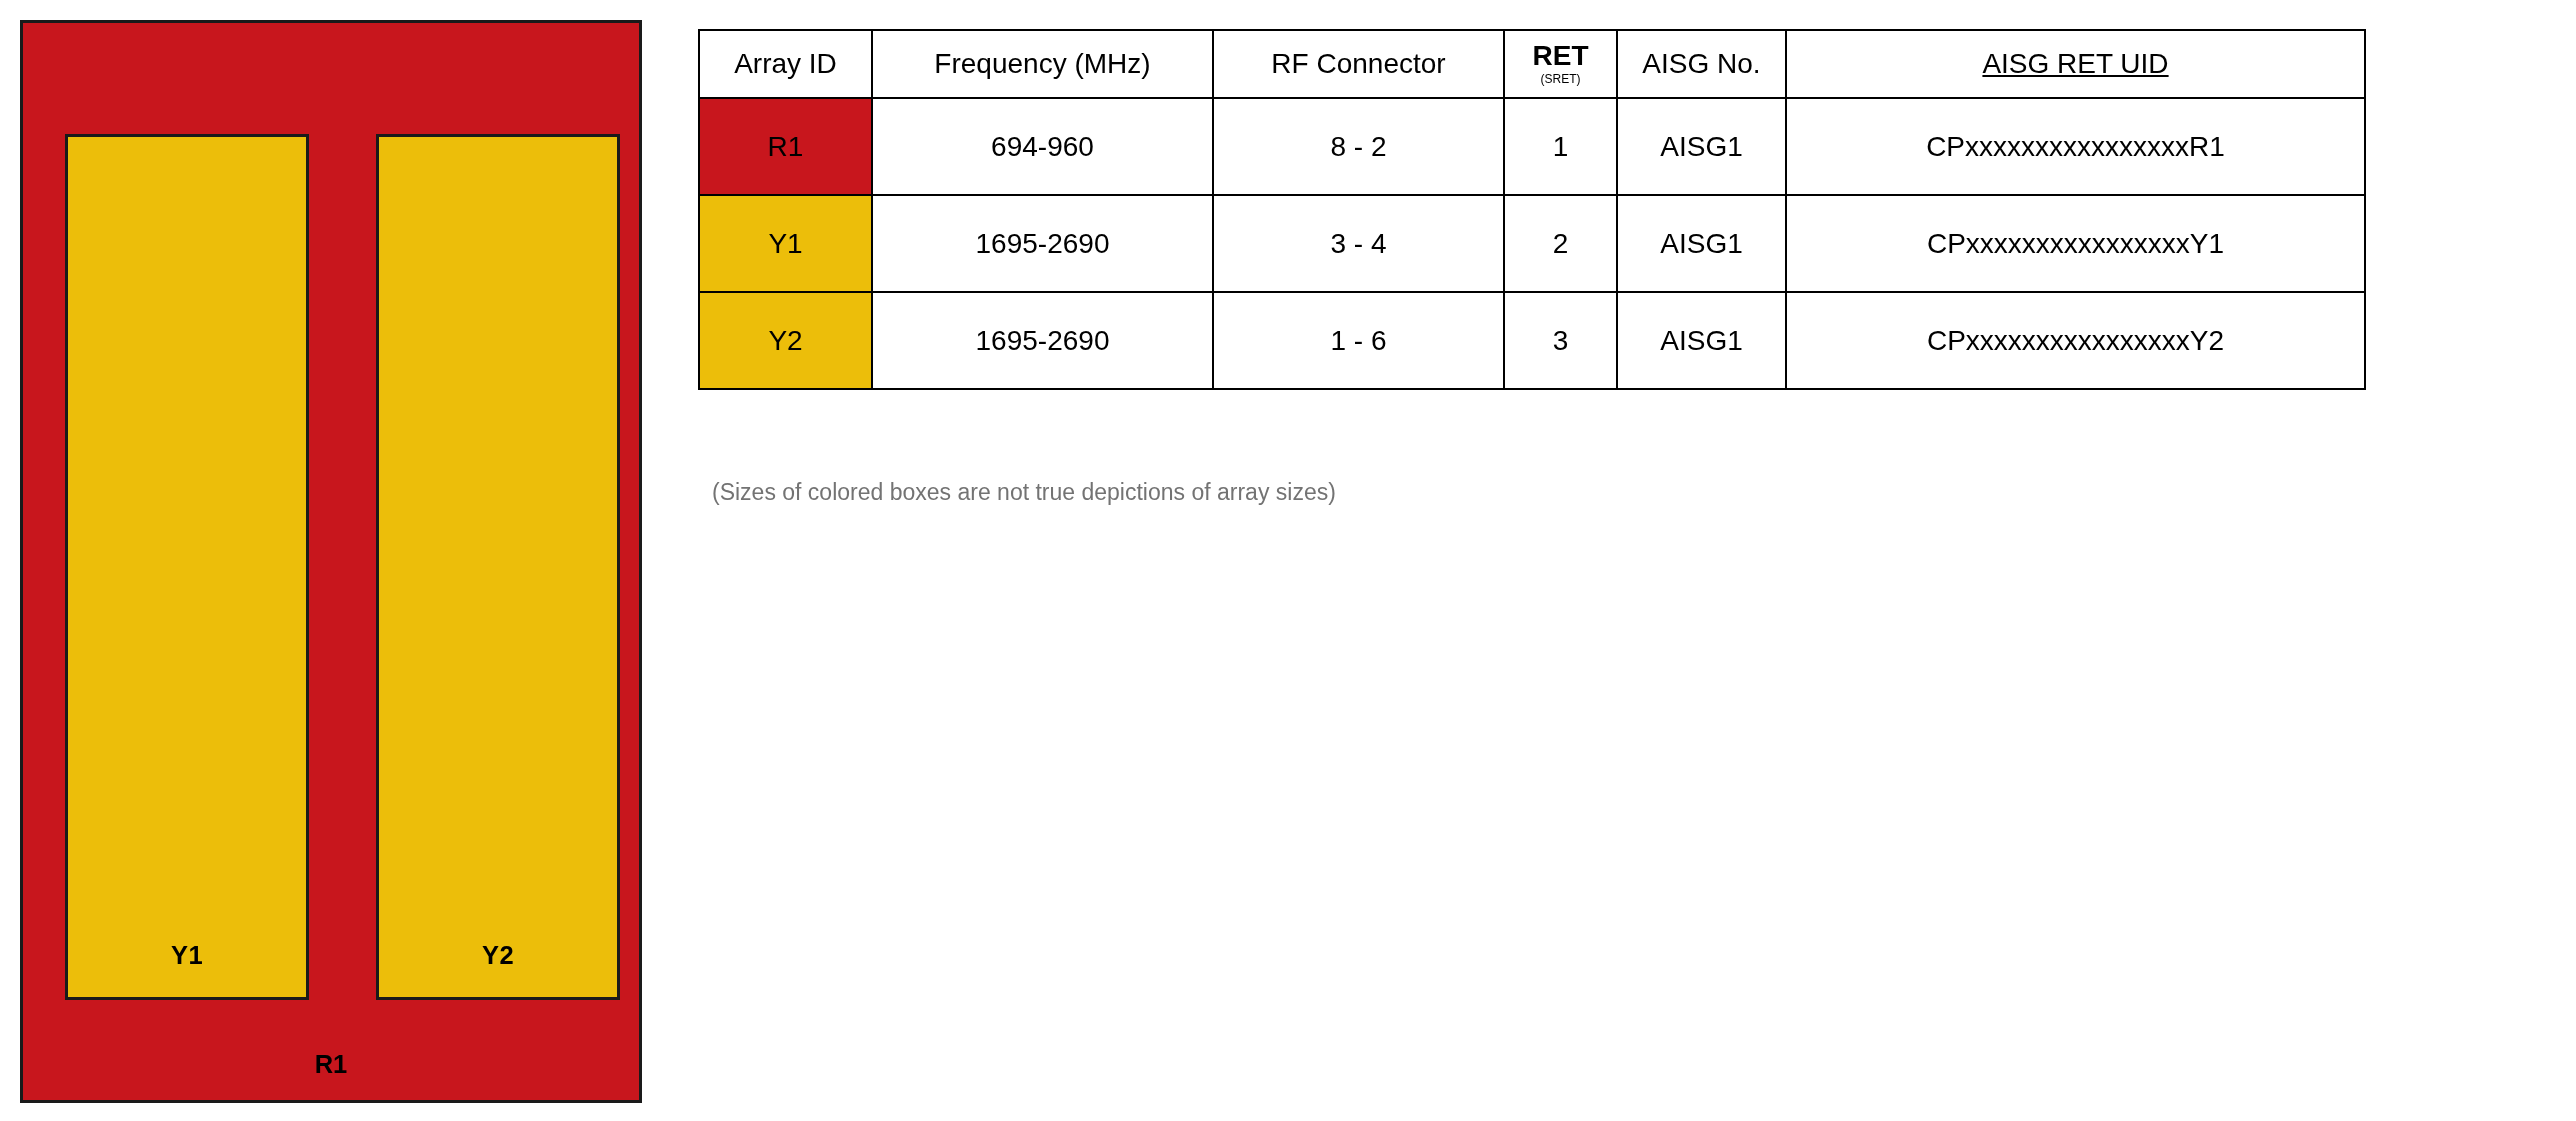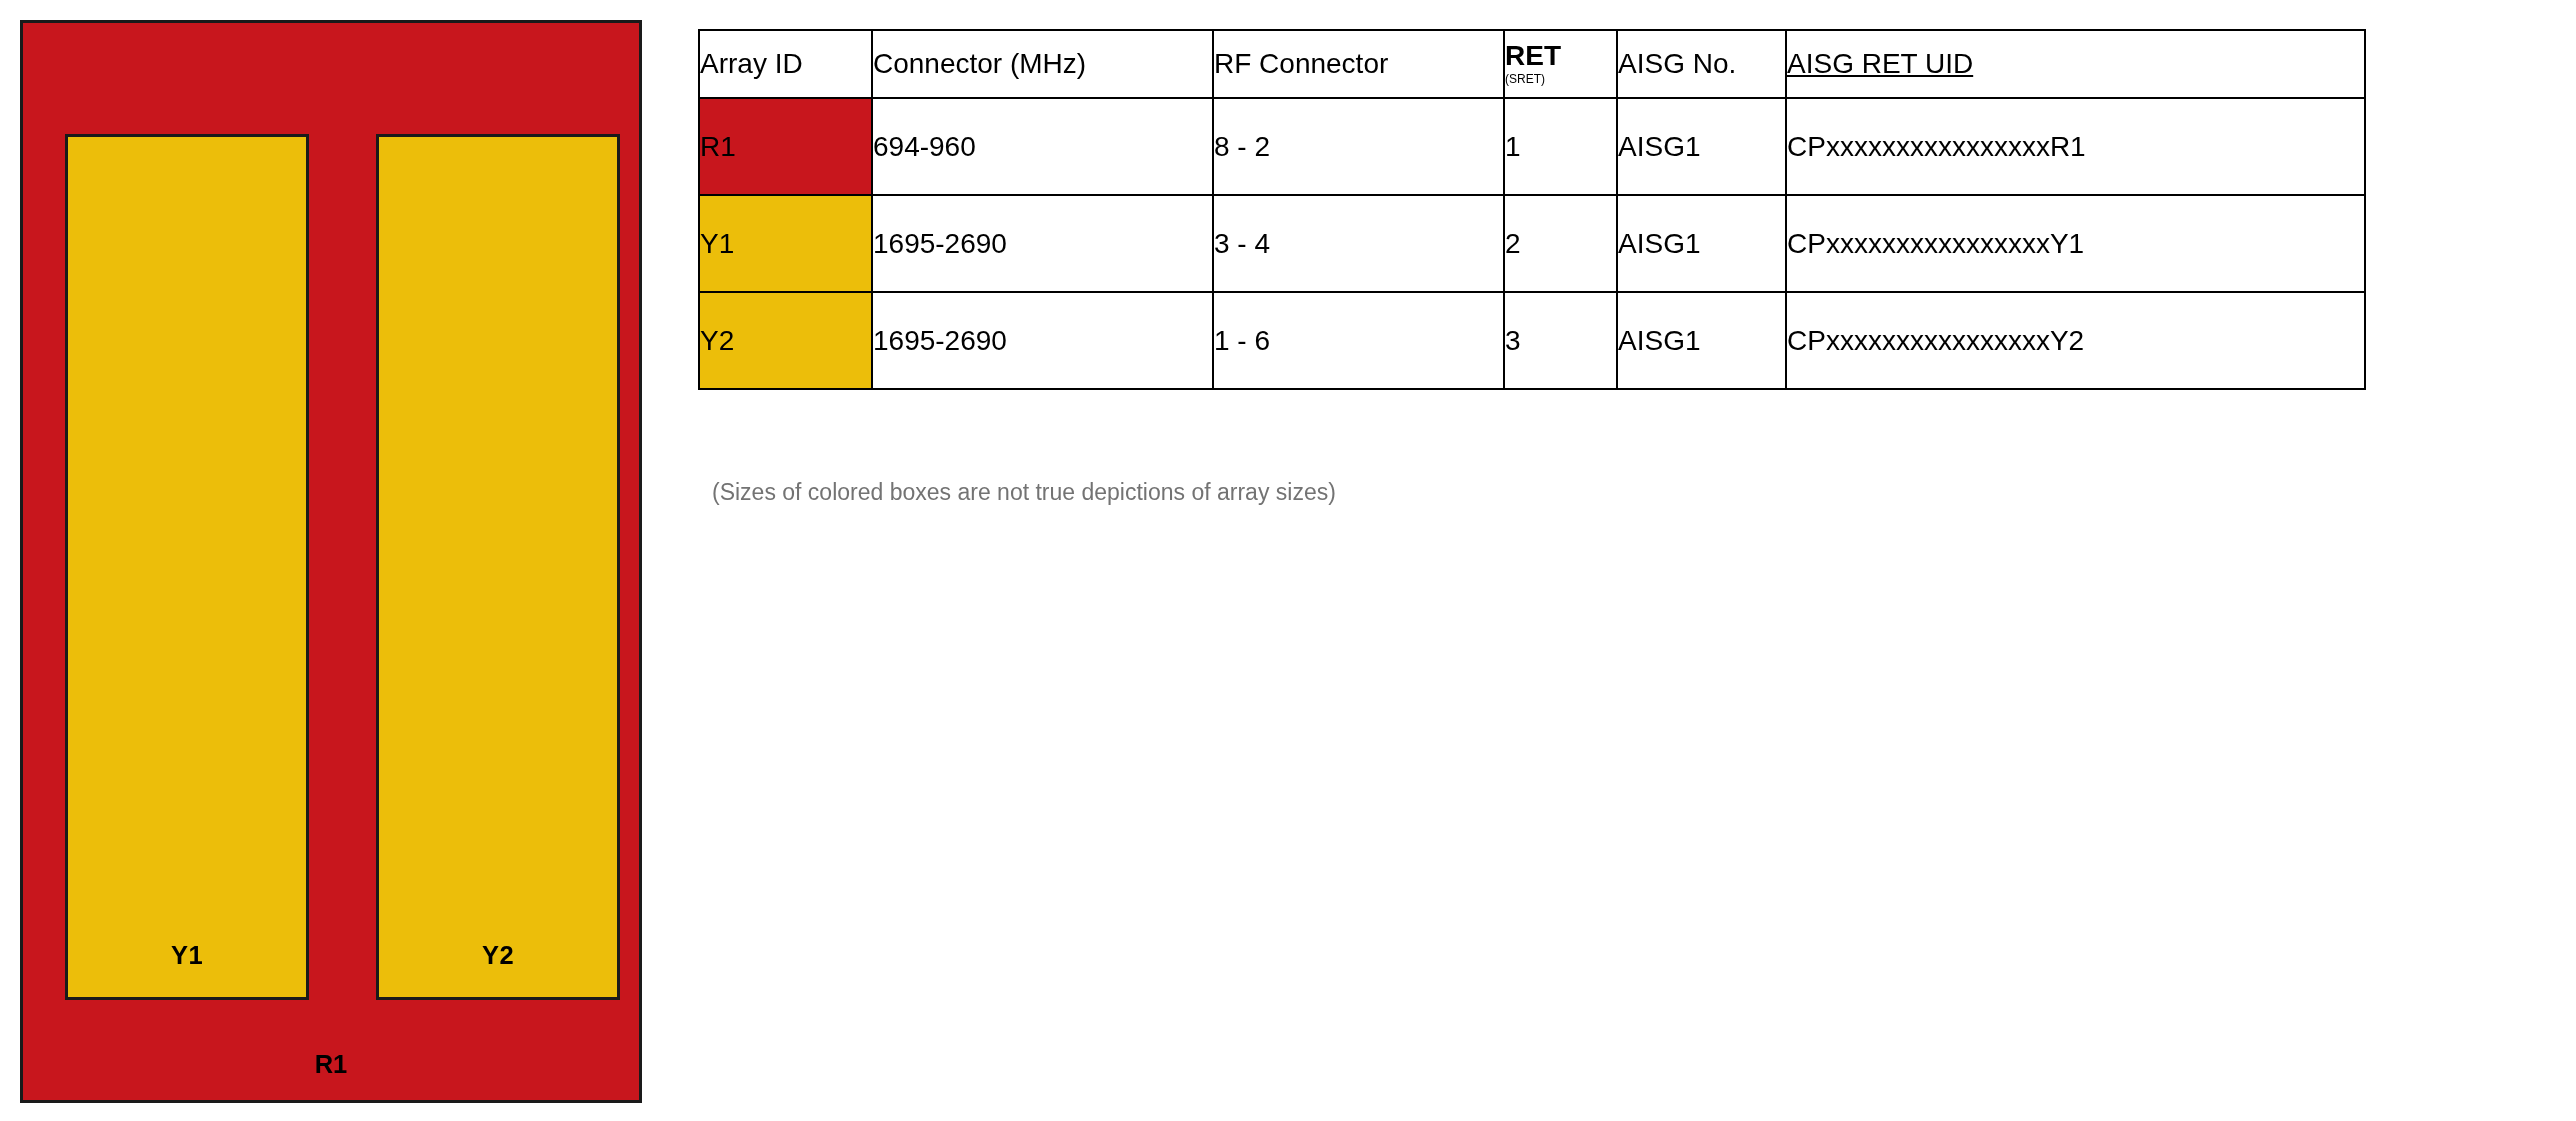--- a/index.html
+++ b/index.html
@@ -69,21 +69,21 @@
   #array-table {
     position: absolute;
     left: 698px;
     top: 29px;
     border-collapse: collapse;
     table-layout: fixed;
   }
   #array-table th,
   #array-table td {
     border: 2.8px solid #000000;
-    text-align: left;
+    text-align: center;
     vertical-align: middle;
     color: #000000;
     font-weight: normal;
     padding: 0;
     margin-top: 29px;
   }
   #array-table th {
     height: 66px;
     font-size: 28px;
   }
@@ -130,21 +130,21 @@
   <div class="array-box" id="array-box-y2">
     <span class="array-label">Y2</span>
   </div>
   <div id="array-label-r1">R1</div>
 </div>
 
 <table id="array-table">
   <thead>
     <tr>
       <th class="col-array-id">Array ID</th>
-      <th class="col-frequency">Connector (MHz)</th>
+      <th class="col-frequency">Frequency (MHz)</th>
       <th class="col-connector">RF Connector</th>
       <th class="col-ret">
         <span class="ret-head-main">RET</span>
         <span class="ret-head-sub">(SRET)</span>
       </th>
       <th class="col-aisg-no">AISG No.</th>
       <th class="col-aisg-uid">AISG RET UID</th>
     </tr>
   </thead>
   <tbody>

